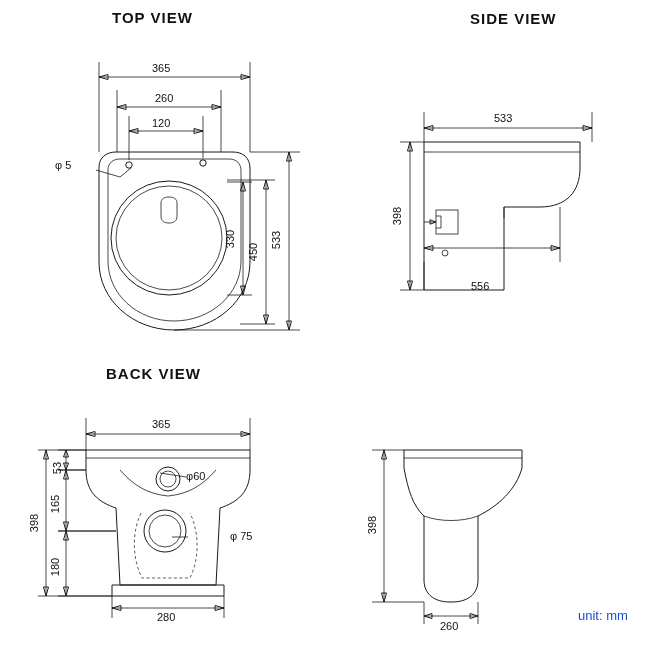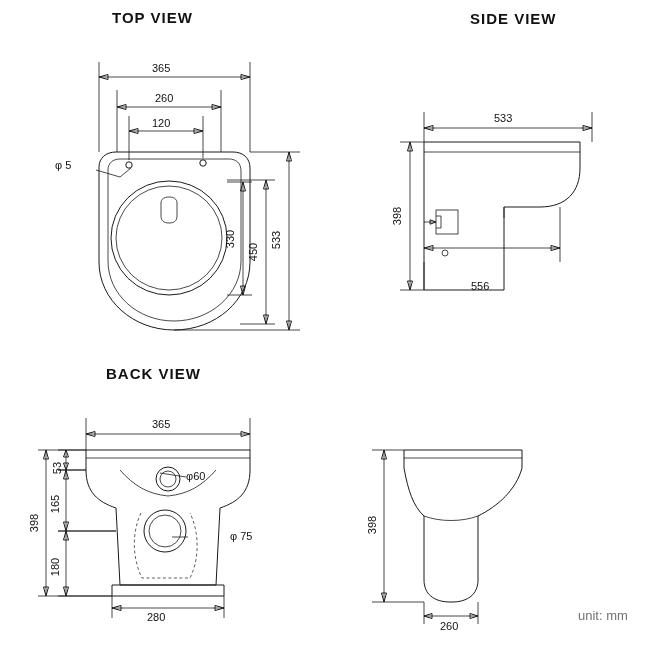--- a/index.html
+++ b/index.html
@@ -34,21 +34,21 @@
     font-size: 11px;
     color: #111;
     white-space: nowrap;
   }
   .dim-label.vert {
     transform-origin: 50% 50%;
   }
   .unit-label {
     position: absolute;
     font-size: 13px;
-    color: #737373;
+    color: #1d4ed8;
     white-space: nowrap;
   }
   svg.draw {
     position: absolute;
     left: 0; top: 0;
     width: 650px;
     height: 650px;
     overflow: visible;
   }
   .ln { stroke: #1a1a1a; stroke-width: 1; fill: none; }
@@ -282,21 +282,21 @@
   <div class="dim-label" style="left:55px; top:159px;">φ 5</div>
   <div class="dim-label vert" style="left:267px; top:234px; transform:rotate(-90deg);">533</div>
   <div class="dim-label vert" style="left:244px; top:246px; transform:rotate(-90deg);">450</div>
   <div class="dim-label vert" style="left:221px; top:233px; transform:rotate(-90deg);">330</div>
 
   <div class="dim-label" style="left:494px; top:112px;">533</div>
   <div class="dim-label vert" style="left:388px; top:210px; transform:rotate(-90deg);">398</div>
   <div class="dim-label" style="left:471px; top:280px;">556</div>
 
   <div class="dim-label" style="left:152px; top:418px;">365</div>
-  <div class="dim-label" style="left:147px; top:611px;">280</div>
+  <div class="dim-label" style="left:157px; top:611px;">280</div>
   <div class="dim-label vert" style="left:25px; top:517px; transform:rotate(-90deg);">398</div>
   <div class="dim-label vert" style="left:51px; top:462px; transform:rotate(-90deg);">53</div>
   <div class="dim-label vert" style="left:46px; top:498px; transform:rotate(-90deg);">165</div>
   <div class="dim-label vert" style="left:46px; top:561px; transform:rotate(-90deg);">180</div>
   <div class="dim-label" style="left:186px; top:470px;">φ60</div>
   <div class="dim-label" style="left:190px; top:530px;margin-left:40px;">φ 75</div>
 
   <div class="dim-label vert" style="left:363px; top:519px; transform:rotate(-90deg);">398</div>
   <div class="dim-label" style="left:440px; top:620px;">260</div>
 

